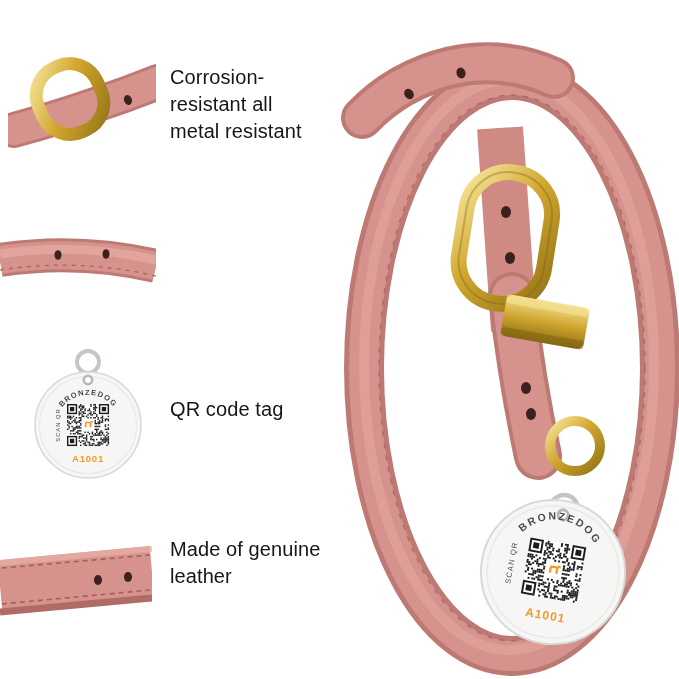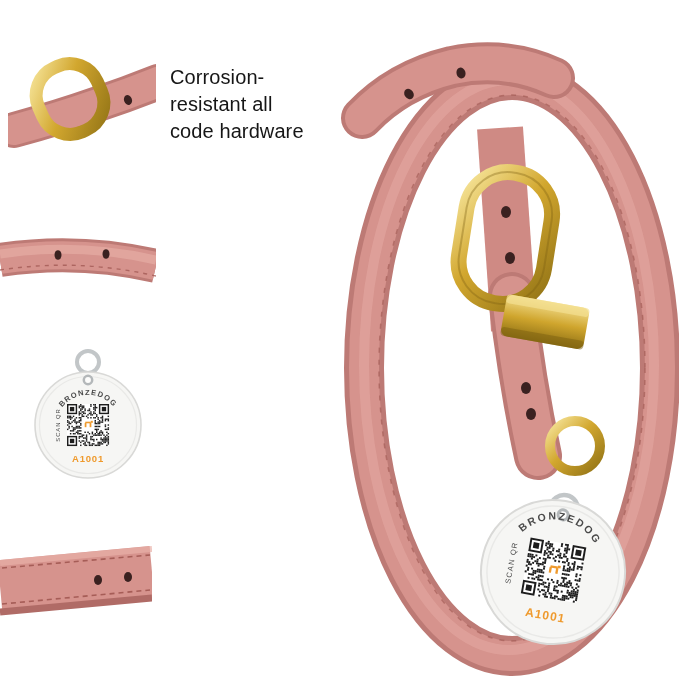--- a/index.html
+++ b/index.html
@@ -369,21 +369,21 @@
     <path d="M 6 78 Q 50 66 90 52 Q 120 42 150 30" fill="none" stroke="#bd7a75" stroke-width="36" stroke-linecap="round"></path>
     <path d="M 6 78 Q 50 66 90 52 Q 120 42 150 30" fill="none" stroke="#d6938d" stroke-width="30" stroke-linecap="round"></path>
     <ellipse cx="120" cy="48" rx="4" ry="5" fill="#3a2120" transform="rotate(-20 120 48)"></ellipse>
     <g transform="rotate(-24 62 47)">
       <rect x="30" y="12" width="64" height="70" rx="30" fill="none" stroke="url(#gold)" stroke-width="13"></rect>
       <path d="M 62 20 L 62 74" stroke="url(#goldV)" stroke-width="9" stroke-linecap="round" fill="none"></path>
     </g>
   </svg>
   <div class="feature-label" style="top:64px">Corrosion-
 resistant all
-code hardware</div>
+metal resistant</div>
 
   <svg class="abs" style="left:0;top:226px" width="156" height="76" viewBox="0 0 156 76">
     <path d="M 0 34 Q 78 22 156 40" fill="none" stroke="#bd7a75" stroke-width="34"></path>
     <path d="M 0 34 Q 78 22 156 40" fill="none" stroke="#d6938d" stroke-width="28"></path>
     <path d="M 0 28 Q 78 16 156 34" fill="none" stroke="#e8b0a8" stroke-width="9" opacity="0.6"></path>
     <path d="M 0 44 Q 78 32 156 50" fill="none" stroke="#a25a55" stroke-width="1.4" stroke-dasharray="4 5" opacity="0.8"></path>
     <ellipse cx="58" cy="29" rx="3.5" ry="4.8" fill="#3a2120"></ellipse>
     <ellipse cx="106" cy="28" rx="3.5" ry="4.8" fill="#3a2120"></ellipse>
   </svg>
 
@@ -666,24 +666,27 @@
             <rect x="12.6" y="12.2" width="3.8" height="1.1" fill="#ef9a2d"></rect>
             <rect x="12.2" y="13" width="1.2" height="3" fill="#ef9a2d"></rect>
             <rect x="15.6" y="13" width="1.2" height="3" fill="#ef9a2d"></rect>
             <rect x="16.4" y="11.6" width="1.4" height="1.4" fill="#ef9a2d"></rect>
           </g>
       </g>
       <text x="27" y="77" transform="rotate(-90 27 77)" font-size="5.8" letter-spacing="1" fill="#4a4a4a" text-anchor="middle">SCAN QR</text>
       <text x="55" y="114" font-size="9.5" font-weight="bold" fill="#ef9a2d" letter-spacing="0.8" text-anchor="middle">A1001</text>
     </svg>
   </div>
+  <div class="feature-label" style="top:396px">QR code tag</div>
 
   <svg class="abs" style="left:0;top:528px" width="152" height="96" viewBox="0 0 152 96">
     <path d="M 0 58 L 152 44" fill="none" stroke="#d6938d" stroke-width="52"></path>
     <path d="M 0 84 L 152 70" fill="none" stroke="#b06b66" stroke-width="7"></path>
     <path d="M 0 35 L 152 21" fill="none" stroke="#e8b0a8" stroke-width="6" opacity="0.7"></path>
     <path d="M 2 40 L 150 27" fill="none" stroke="#9e534e" stroke-width="1.6" stroke-dasharray="5 4" opacity="0.85"></path>
     <path d="M 2 76 L 150 62" fill="none" stroke="#9e534e" stroke-width="1.6" stroke-dasharray="5 4" opacity="0.85"></path>
     <ellipse cx="98" cy="52" rx="4" ry="5" fill="#3a2120"></ellipse>
     <ellipse cx="128" cy="49" rx="4" ry="5" fill="#3a2120"></ellipse>
   </svg>
+  <div class="feature-label" style="top:536px">Made of genuine
+leather</div>
 
 </div>
 
 </body></html>

